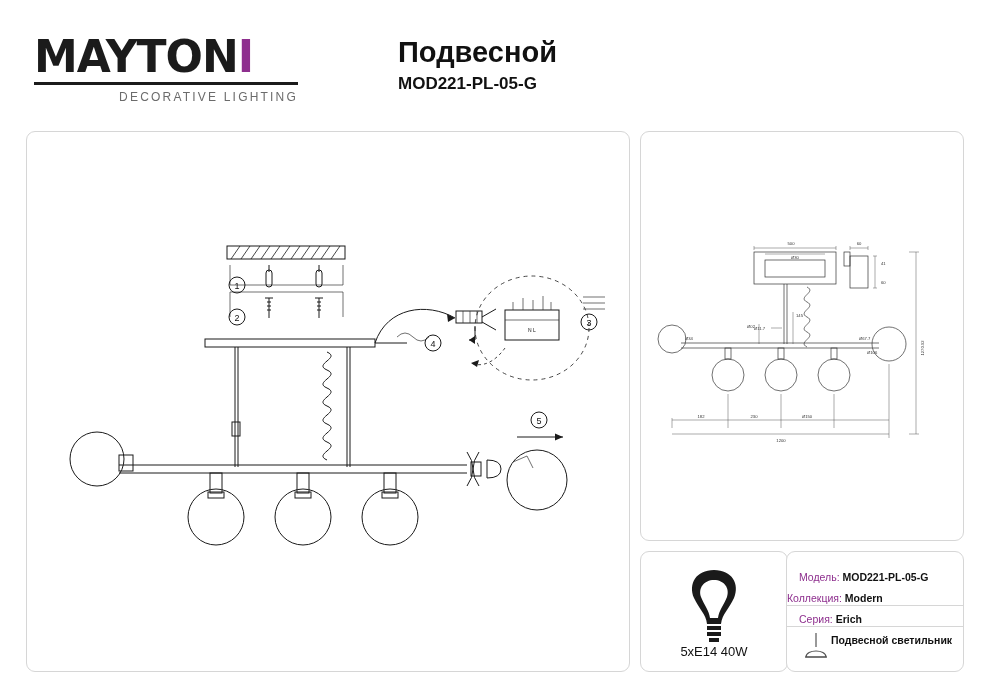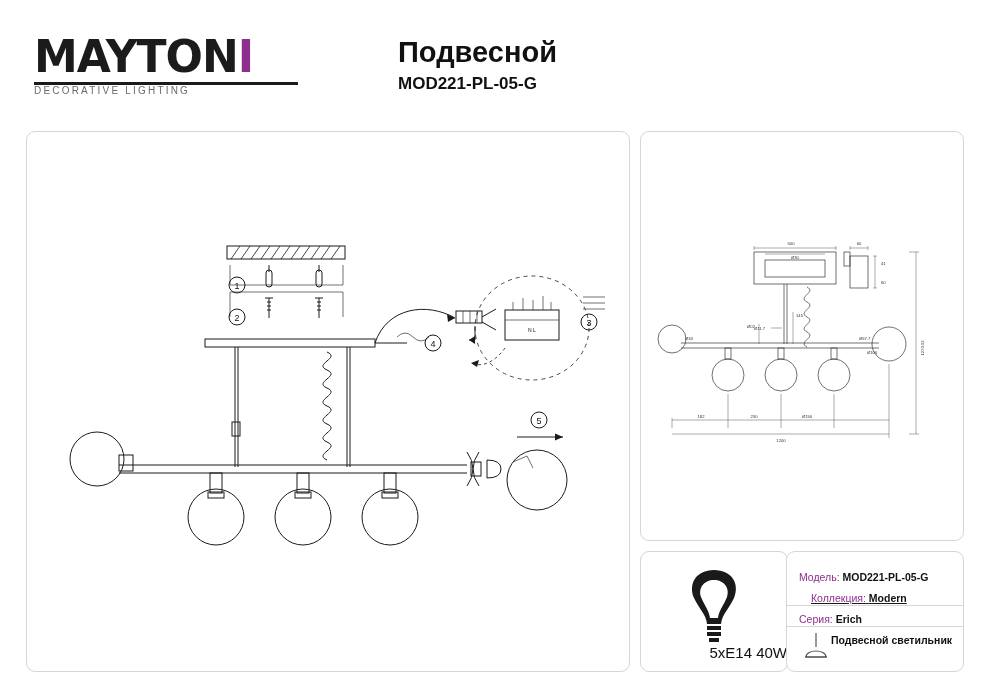--- a/index.html
+++ b/index.html
@@ -16,22 +16,22 @@
   .header{position:absolute;left:0;top:0;width:988px;height:120px;}
   .logo{position:absolute;left:34px;top:34px;width:270px;}
   .logo-word{
     font-family:"DejaVu Sans", sans-serif;
     font-weight:bold;font-size:44px;letter-spacing:-1px;
     line-height:46px;color:#1b1b1b;white-space:nowrap;
   }
   .logo-word .accent{color:#8e2f8e;}
   .logo-rule{width:264px;height:3px;background:#1b1b1b;margin-top:2px;}
   .logo-sub{
-    font-size:10px;letter-spacing:2.2px;color:#6b6b6b;
-    width:264px;
+    font-size:12px;letter-spacing:2.2px;color:#6b6b6b;
+    text-align:right;width:264px;margin-top:5px;
     font-family:"Liberation Sans", sans-serif;
   }
   .doc-title{
     position:absolute;left:398px;top:36px;
     font-size:29px;font-weight:bold;color:#111;
   }
   .doc-model{
     position:absolute;left:398px;top:74px;
     font-size:17px;font-weight:bold;color:#111;
   }
@@ -41,32 +41,32 @@
   #panel-main{left:26px;top:131px;width:602px;height:539px;}
   #panel-tech{left:640px;top:131px;width:322px;height:408px;}
   #panel-bulb{left:640px;top:551px;width:146px;height:119px;}
   #panel-info{left:786px;top:551px;width:176px;height:119px;text-align:right;}
 
   
   .info-line{position:absolute;font-size:10.5px;white-space:nowrap;}
   .info-label{color:#8e2f8e;}
   .info-value{color:#111;font-weight:bold;}
   #info-model{left:12px;top:19px;}
-  #info-collection{left:24px;top:40px;text-decoration:underline;}
+  #info-collection{left:0;top:40px;}
   #info-series{left:12px;top:61px;}
   #info-type{left:44px;top:82px;color:#111;font-weight:bold;font-size:10.5px;position:absolute;}
   .info-sep{position:absolute;left:0;width:176px;height:1px;background:#d6d6d6;}
   #sep1{top:53px;}
   #sep2{top:74px;}
   .pendant-icon{position:absolute;left:14px;top:79px;width:30px;height:30px;}
 
   
   .bulb-caption{
-    position:absolute;left:0;top:92px;width:146px;text-align:right;
-    font-size:15px;color:#111;
+    position:absolute;left:0;top:92px;width:146px;text-align:center;
+    font-size:13px;color:#111;
   }
   .bulb-svg{position:absolute;left:41px;top:14px;}
 
   
   svg{display:block;}
   .ln{stroke:#1a1a1a;fill:none;stroke-width:1;}
   .ln-thin{stroke:#333;fill:none;stroke-width:0.7;}
   .dim{stroke:#555;fill:none;stroke-width:0.5;}
   .dimtxt{font-family:"Liberation Sans",sans-serif;font-size:4.2px;fill:#333;}
   .numtxt{font-family:"Liberation Sans",sans-serif;font-size:9px;fill:#111;}

